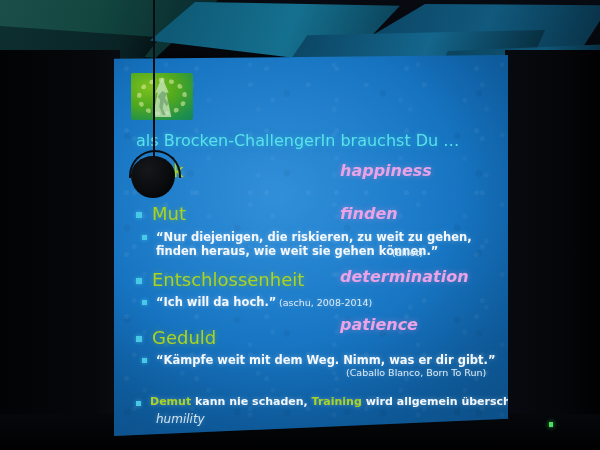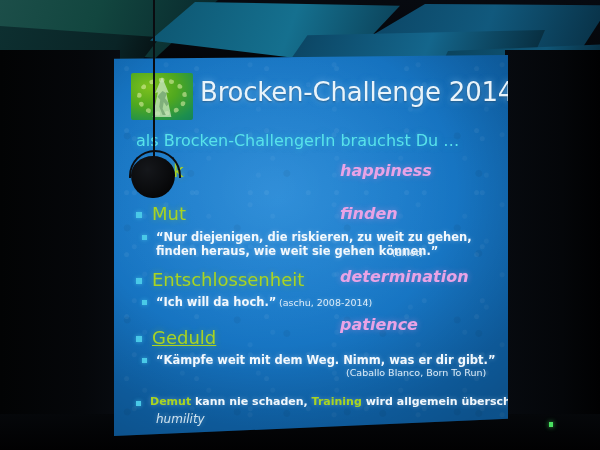--- a/index.html
+++ b/index.html
@@ -300,21 +300,20 @@
 
   <div class="screen">
     <div class="slide">
 
       <div class="logo">
         <div class="logo-ring"></div>
         <div class="logo-peak"></div>
         <div class="logo-runner"></div>
       </div>
 
-      <div class="title">Brocken-Challenge 2014</div>
       <div class="subtitle">als Brocken-ChallengerIn brauchst Du …</div>
 
       <div class="row" style="top:105px;">
         <span class="bullet-sq" style="left:22px; top:9px;"></span>
         <span class="term" style="left:38px; top:0px;">ück</span>
         <span class="trans" style="left:226px; top:1px;">happiness</span>
       </div>
 
       <div class="row" style="top:148px;">
         <span class="bullet-sq" style="left:22px; top:9px;"></span>
@@ -334,21 +333,21 @@
         <span class="trans" style="left:226px; top:-2px;">determination</span>
       </div>
       <div class="row" style="top:240px;">
         <span class="bullet-sq" style="left:28px; top:5px; width:5px; height:5px;"></span>
         <span class="quote" style="left:42px; top:0px;">“Ich will da hoch.”</span>
         <span class="attrib-line" style="left:165px; top:2px;">(aschu, 2008-2014)</span>
       </div>
 
       <div class="row" style="top:272px;">
         <span class="bullet-sq" style="left:22px; top:9px;"></span>
-        <span class="term" style="left:38px; top:0px;text-decoration:underline;">Geduld</span>
+        <span class="term" style="left:38px; top:0px;">Geduld</span>
         <span class="trans" style="left:226px; top:-12px;">patience</span>
       </div>
       <div class="row" style="top:298px;">
         <span class="bullet-sq" style="left:28px; top:5px; width:5px; height:5px;"></span>
         <span class="quote" style="left:42px; top:0px;">“Kämpfe weit mit dem Weg. Nimm, was er dir gibt.”</span>
         <span class="attrib-line" style="left:232px; top:14px;text-align:center;">(Caballo Blanco, Born To Run)</span>
       </div>
 
       <div class="row" style="top:340px;">
         <span class="bullet-sq" style="left:22px; top:6px; width:5px; height:5px;"></span>

